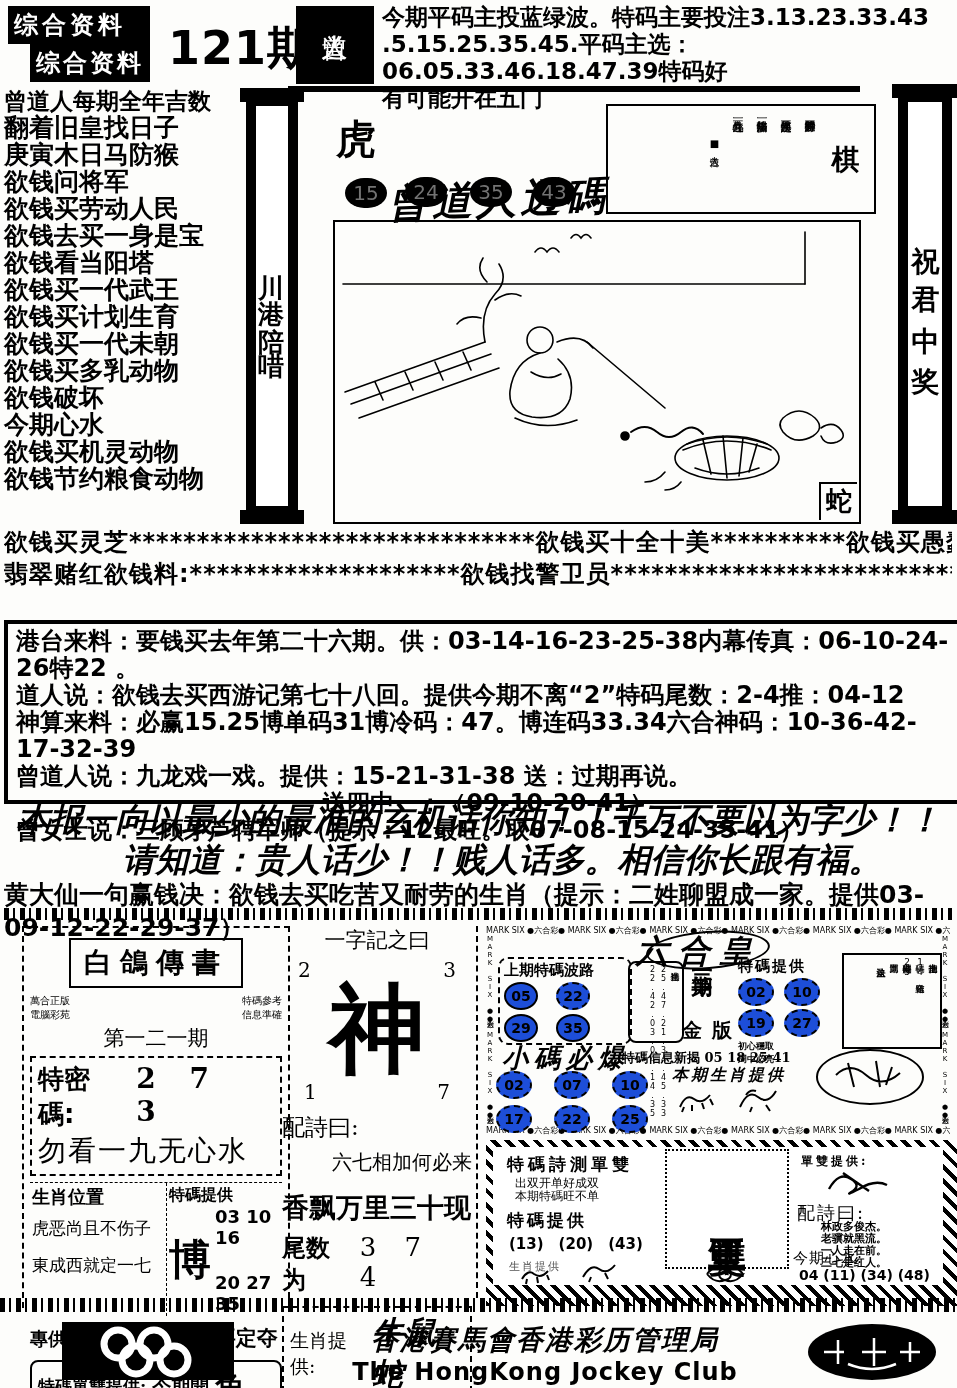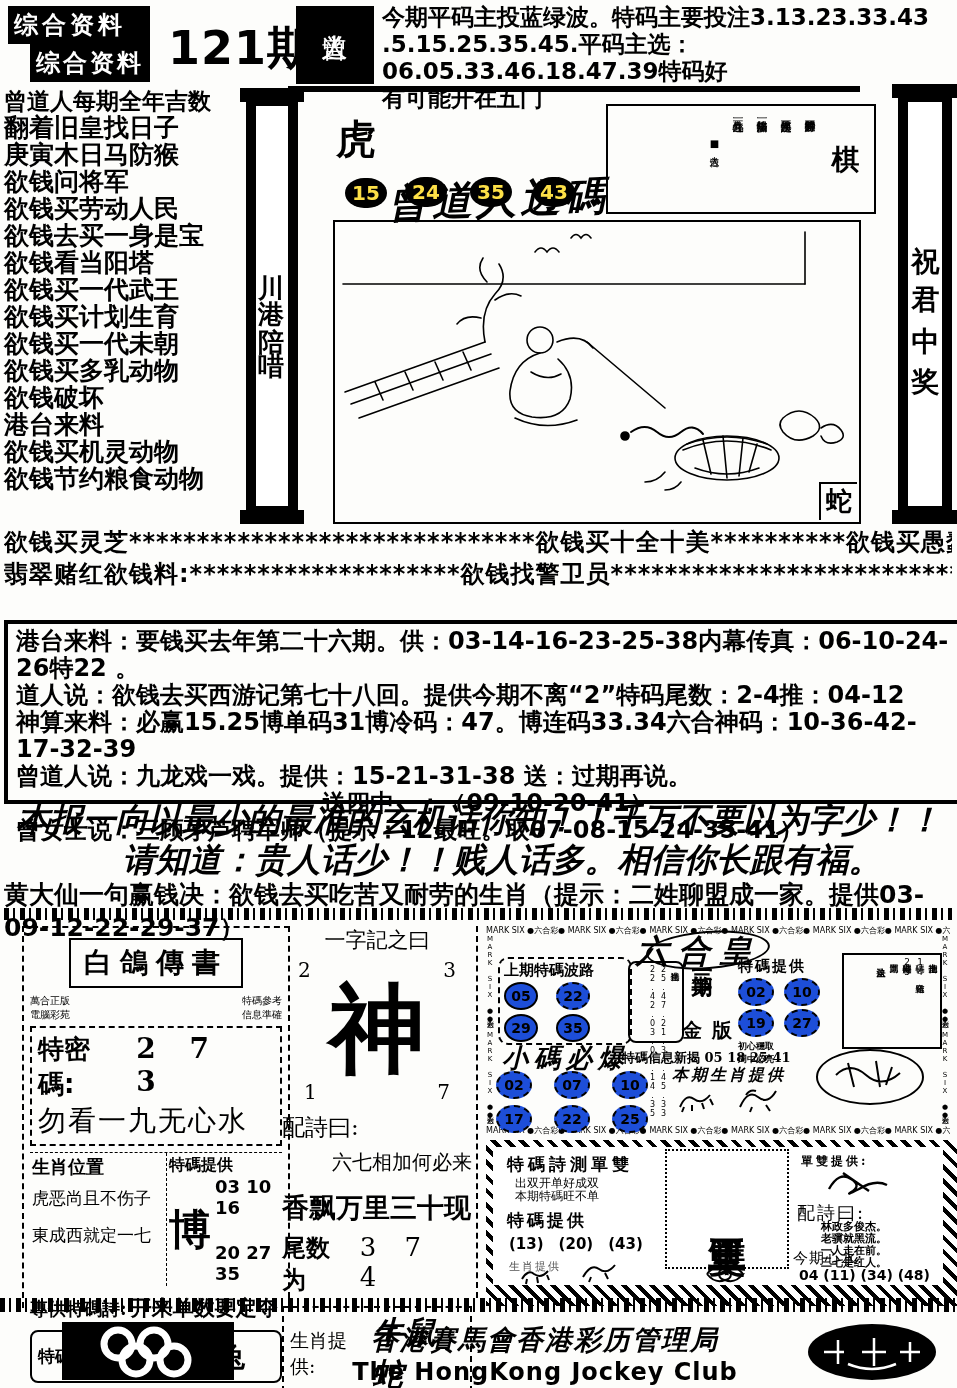--- a/index.html
+++ b/index.html
@@ -5,22 +5,22 @@
   html,body{margin:0;padding:0;background:#777;}
   .page{position:relative;width:957px;height:1388px;background:#fdfdfb;color:#000;
         font-family:"DejaVu Sans",sans-serif;overflow:hidden;}
   .abs{position:absolute;}
   .b{font-weight:900;}
   .serif{font-family:"DejaVu Serif",serif;}
   .it{font-style:italic;}
   .v{writing-mode:vertical-rl;text-orientation:upright;}
   .nowrap{white-space:nowrap;overflow:hidden;}
   .blackbar{background:#000;color:#fff;}
-  .ball{display:inline-flex;align-items:center;justify-content:center;background:#000;color:#fde047;
-        border-radius:50%/55%;font-weight:700;}
+  .ball{display:inline-flex;align-items:center;justify-content:center;background:#000;color:#737373;
+        border-radius:50%/55%;font-weight:400;}
   .circle{display:inline-flex;align-items:center;justify-content:center;border:2px solid #000;
         border-radius:50%;font-weight:700;background:#1d4ed8;}
   .circle.hand{border-style:dashed;}
   .boxed{border:2px solid #000;}
   .dash{border:2px dashed #000;}
   .dot{border:2px dotted #000;}
   .scroll{background:#000;border-radius:6px;}
   .scroll .inner{position:absolute;left:10px;right:10px;top:18px;bottom:18px;background:#fff;
         display:flex;align-items:center;justify-content:center;}
   .scroll .cap{position:absolute;left:-6px;right:-6px;height:14px;background:#000;}
@@ -57,21 +57,21 @@
     <div class="b" style="font-size:25px;line-height:27px;">庚寅木日马防猴</div>
     <div class="b" style="font-size:25px;line-height:27px;">欲钱问将军</div>
     <div class="b" style="font-size:25px;line-height:27px;">欲钱买劳动人民</div>
     <div class="b" style="font-size:25px;line-height:27px;">欲钱去买一身是宝</div>
     <div class="b" style="font-size:25px;line-height:27px;">欲钱看当阳塔</div>
     <div class="b" style="font-size:25px;line-height:27px;">欲钱买一代武王</div>
     <div class="b" style="font-size:25px;line-height:27px;">欲钱买计划生育</div>
     <div class="b" style="font-size:25px;line-height:27px;">欲钱买一代未朝</div>
     <div class="b" style="font-size:25px;line-height:27px;">欲钱买多乳动物</div>
     <div class="b" style="font-size:25px;line-height:27px;">欲钱破坏</div>
-    <div class="b" style="font-size:25px;line-height:27px;">港台来料</div>
+    <div class="b" style="font-size:25px;line-height:27px;">今期心水</div>
     <div class="b" style="font-size:25px;line-height:27px;">欲钱买机灵动物</div>
     <div class="b" style="font-size:25px;line-height:27px;">欲钱节约粮食动物</div>
   </div>
 
   <div class="abs scroll" style="left:246px;top:88px;width:52px;height:436px;">
     <div class="cap" style="top:0;"></div>
     <div class="cap" style="bottom:0;"></div>
     <div class="inner">
       <div class="v b" style="font-size:26px;letter-spacing:26px;">川港陪唶</div>
     </div>
@@ -153,20 +153,21 @@
     <div style="display:flex;justify-content:space-between;margin-top:6px;">
       <div>
         <div class="serif" style="font-size:10px;">萬合正版</div>
         <div class="serif" style="font-size:10px;">電腦彩苑</div>
       </div>
       <div>
         <div class="serif" style="font-size:10px;">特碼參考</div>
         <div class="serif" style="font-size:10px;">信息準確</div>
       </div>
     </div>
+    <div class="serif" style="font-size:21px;text-align:center;margin-top:2px;">第一二一期</div>
     <div class="dash" style="margin-top:4px;padding:4px 6px;">
       <div style="display:flex;align-items:baseline;gap:10px;">
         <span class="b" style="font-size:26px;">特密碼:</span>
         <span class="serif b" style="font-size:28px;letter-spacing:12px;">2 7 3</span>
       </div>
       <div class="serif" style="font-size:28px;letter-spacing:2px;">勿看一九无心水</div>
     </div>
     <div style="display:flex;margin-top:6px;border-top:1px dashed #000;">
       <div style="width:132px;border-right:1px dashed #000;padding:2px 2px;">
         <div class="serif b" style="font-size:18px;">生肖位置</div>

